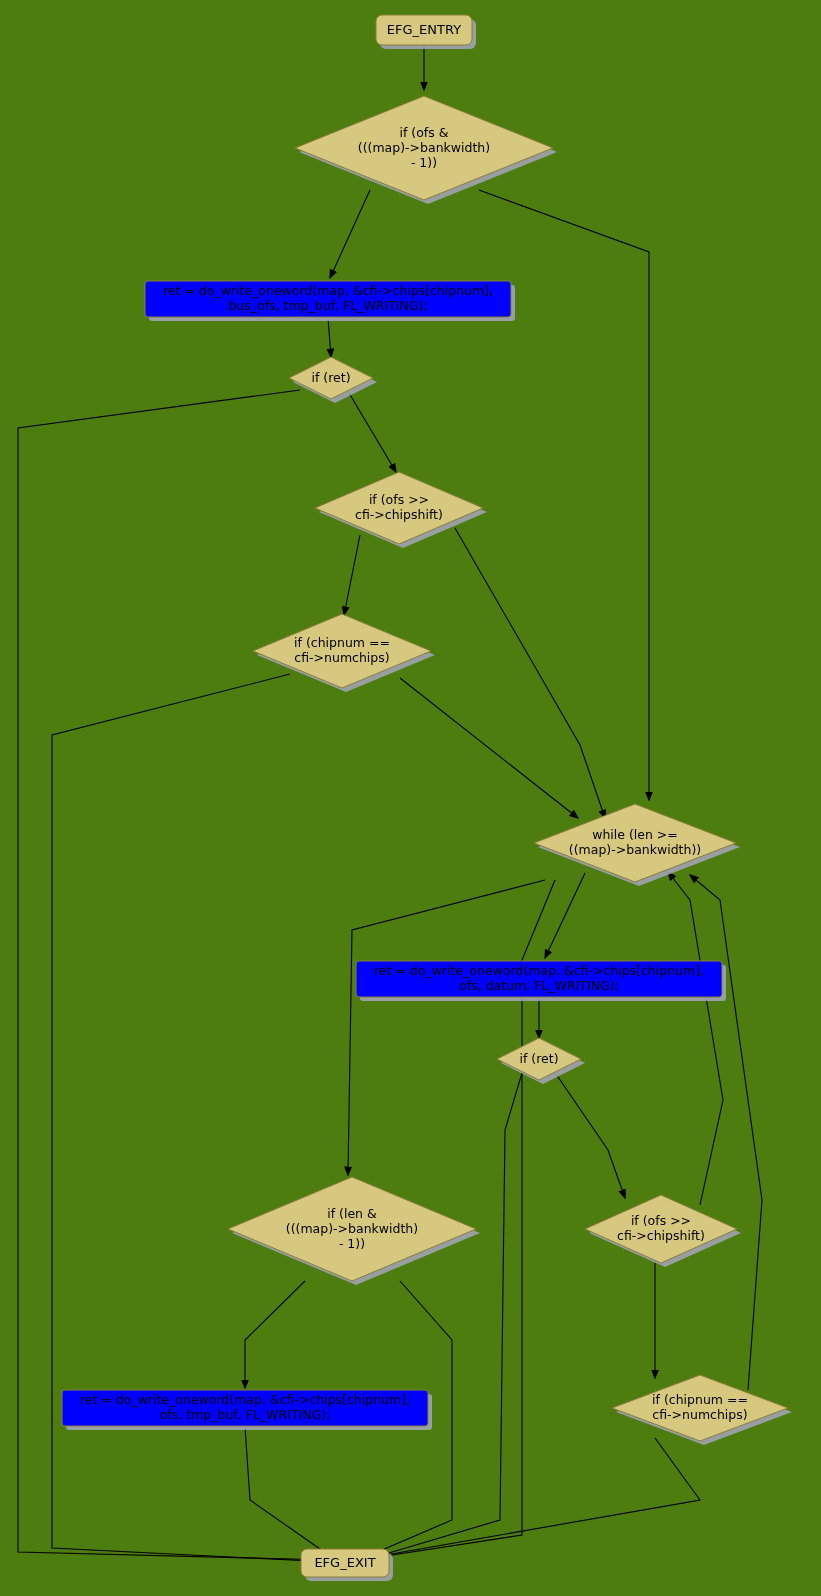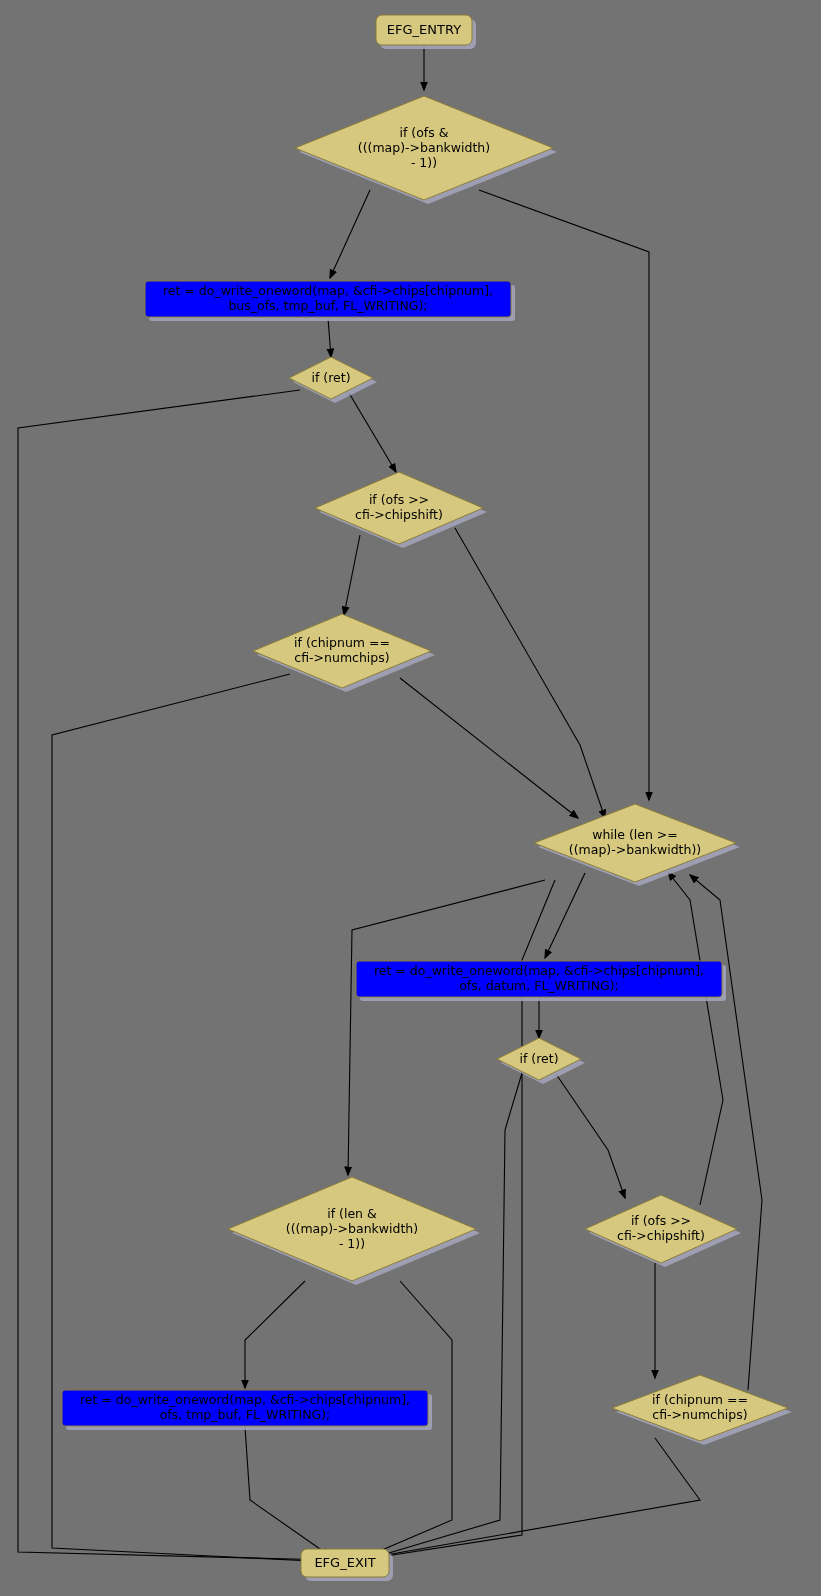--- a/index.html
+++ b/index.html
@@ -4,21 +4,21 @@
 <style>
   html, body {
     margin: 0;
     padding: 0;
     background: #ffffff;
   }
   #canvas-wrap {
     position: relative;
     width: 821px;
     height: 1596px;
-    background: #737373;
+    background: #4d7c0f;
     overflow: hidden;
   }
   svg#cfg {
     display: block;
     width: 821px;
     height: 1596px;
     font-family: "DejaVu Sans", sans-serif;
   }
   .node-text {
     font-family: "DejaVu Sans", sans-serif;

